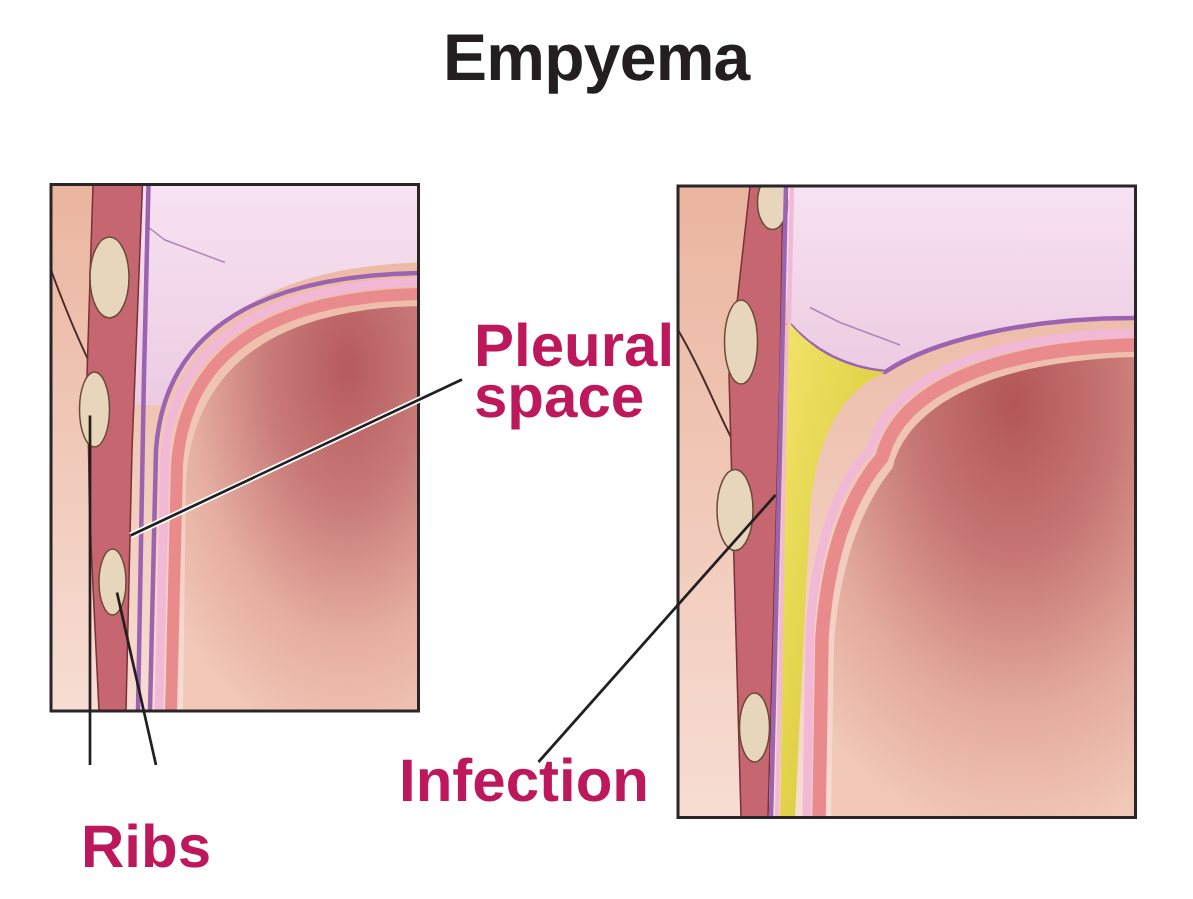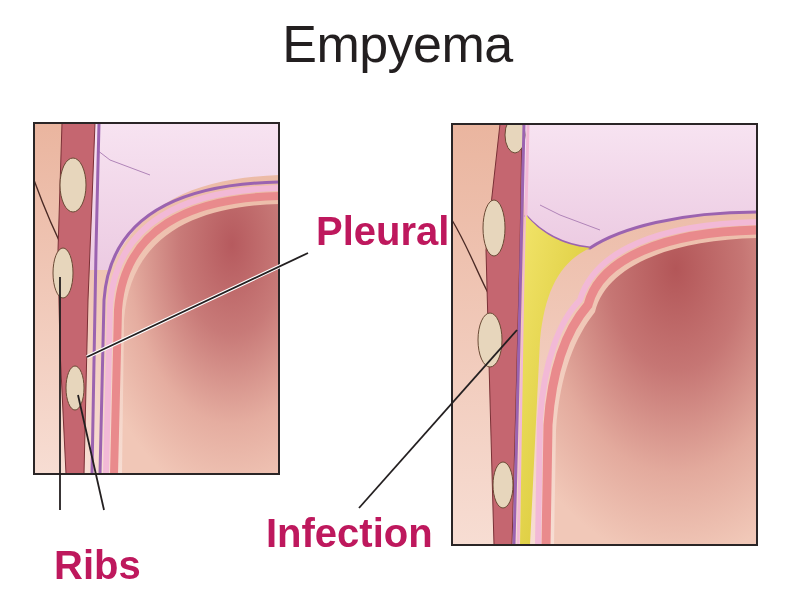--- a/index.html
+++ b/index.html
@@ -1,17 +1,17 @@
 <!DOCTYPE html>
 <html><head>
 <meta charset="utf-8">
 <style>
   html, body { margin: 0; padding: 0; background: #ffffff; }
   body { width: 795px; height: 599px; position: relative; overflow: hidden; font-family: "Liberation Sans", sans-serif; color: #231f20; }
-  .title { position: absolute; left: 0; width: 795px; top: 14px; text-align: center; font-size: 52px; font-weight: normal; letter-spacing: -0.5px; }
+  .title { position: absolute; left: 0; width: 795px; top: 14px; text-align: center; font-size: 44px; font-weight: bold; letter-spacing: -0.5px; }
   .label { position: absolute; font-size: 40px; line-height: 34px; color: #be185d; font-weight: bold; }
   svg.art { position: absolute; left: 0; top: 0; }
 </style>
 </head>
 <body>
 
 <div class="title">Empyema</div>
 
 <svg class="art" width="795" height="599" viewBox="0 0 795 599">
   <defs>
@@ -98,15 +98,16 @@
 
   <line x1="87" y1="357" x2="308" y2="253" stroke="#ffffff" stroke-width="4"></line>
   <line x1="87" y1="357" x2="308" y2="253" stroke="#231f20" stroke-width="1.8"></line>
   <line x1="60" y1="277" x2="60" y2="510" stroke="#231f20" stroke-width="1.8"></line>
   <line x1="78" y1="395" x2="104" y2="510" stroke="#231f20" stroke-width="1.8"></line>
   <line x1="517" y1="330" x2="359" y2="508" stroke="#231f20" stroke-width="1.8"></line>
 </svg>
 
 <div class="label" style="left:316px; top:214px;">
   <div>Pleural</div>
+  <div>space</div>
 </div>
 <div class="label" style="left:54px; top:548px;">Ribs</div>
-<div class="label" style="left:266px; top:516px;">Infection</div>
+<div class="label" style="left:266px; top:504px;">Infection</div>
 
 </body></html>

